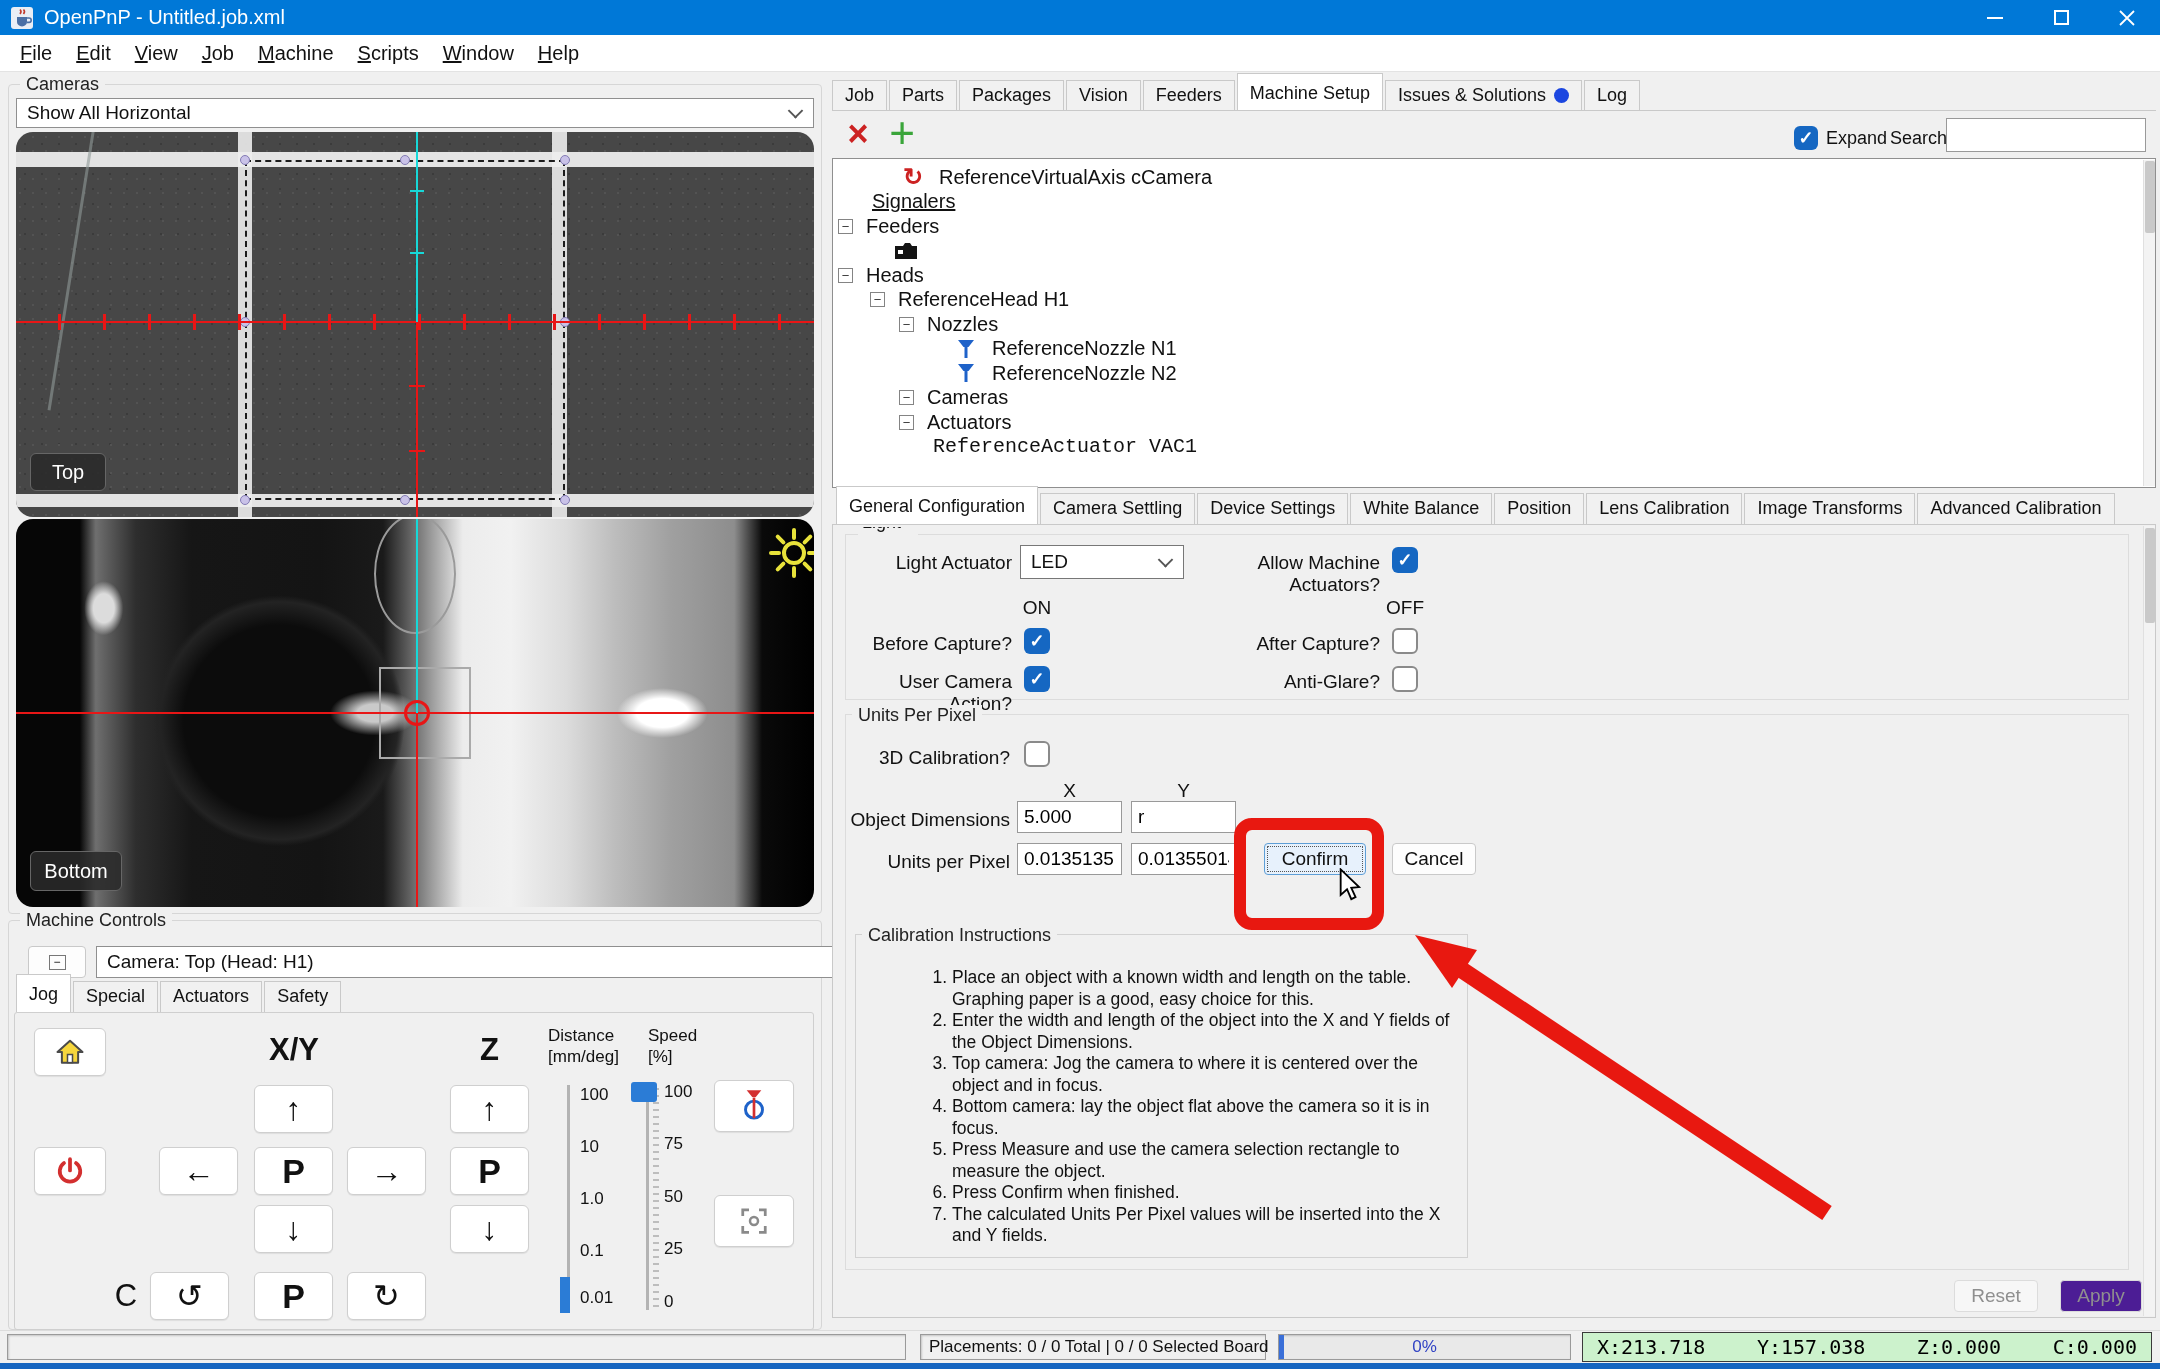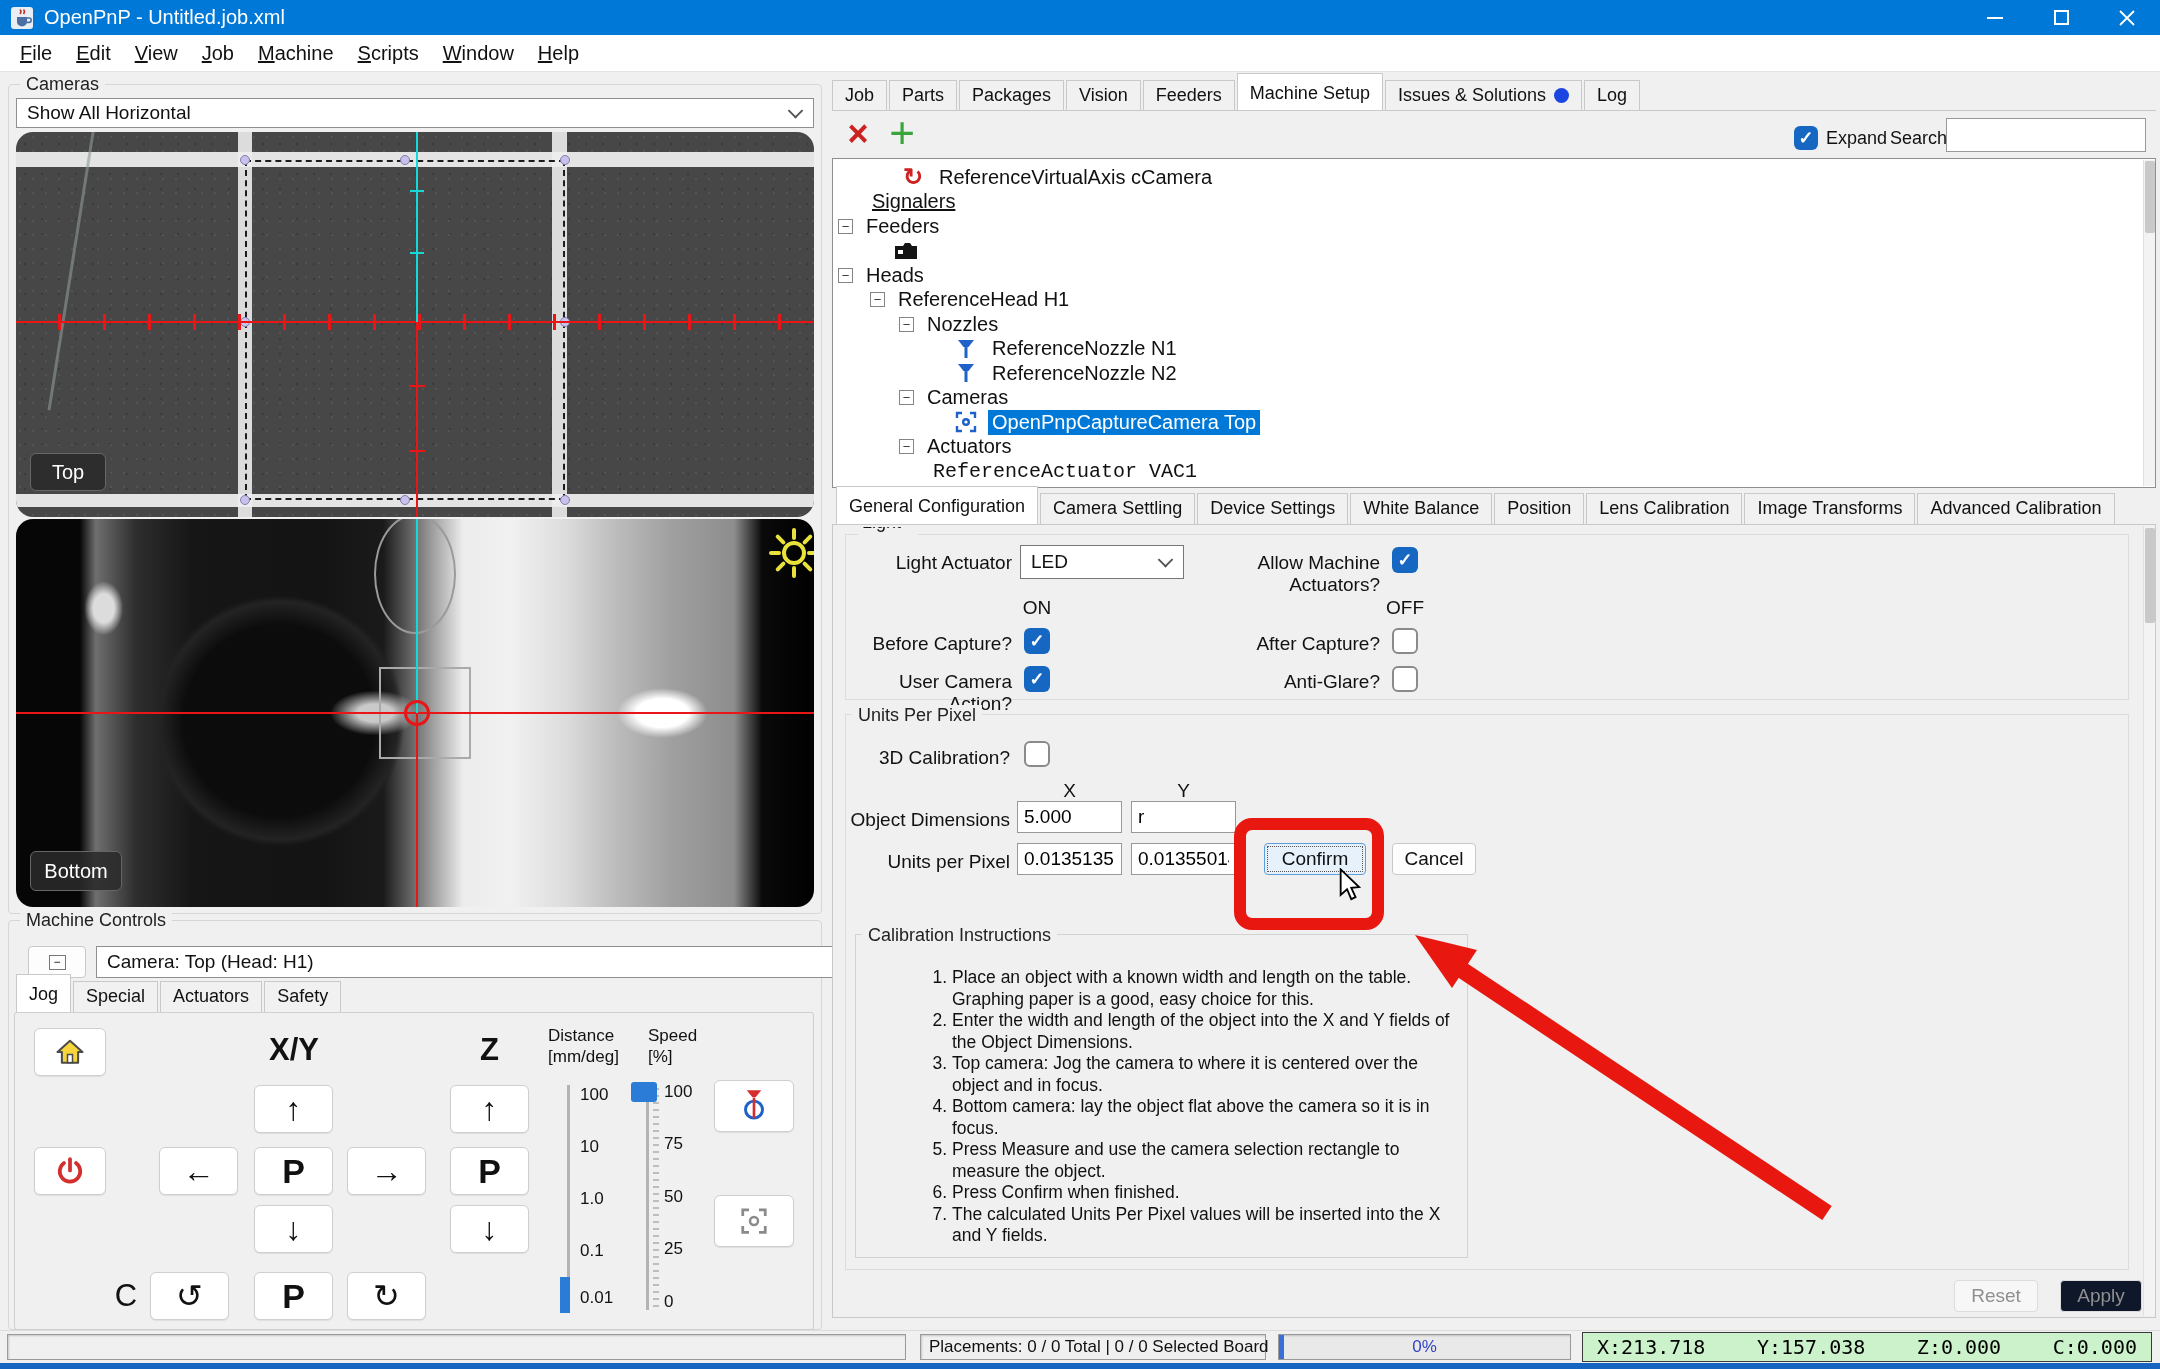--- a/index.html
+++ b/index.html
@@ -381,35 +381,20 @@
           <path d="M2 2 h16 l-5.5 7 h-5 z" fill="#1e62c9"></path>
           <rect x="8.5" y="8" width="3" height="12" fill="#1e62c9"></rect>
         </svg>
       </span>
     <span class="trlabel">ReferenceNozzle N2</span>
   </div>
   <div class="tree-row" style="padding-left:66px;">
     <span class="expander">−</span>
     <span class="trlabel">Cameras</span>
   </div>
-  <div class="tree-row sel" style="padding-left:120px;">
-    <span class="ticon">
-        <svg width="24" height="24" viewBox="0 0 24 24">
-          <g stroke="#1e62c9" stroke-width="2.4" fill="none">
-            <path d="M3 8 V3 H8"></path>
-            <path d="M16 3 H21 V8"></path>
-            <path d="M21 16 V21 H16"></path>
-            <path d="M8 21 H3 V16"></path>
-          </g>
-          <circle cx="12" cy="12" r="4" fill="#1e62c9"></circle>
-          <circle cx="12" cy="12" r="1.6" fill="#fff"></circle>
-        </svg>
-      </span>
-    <span class="trlabel">OpenPnpCaptureCamera Top</span>
-  </div>
   <div class="tree-row" style="padding-left:66px;">
     <span class="expander">−</span>
     <span class="trlabel">Actuators</span>
   </div>
   <div class="tree-row" style="padding-left:96px;font-family:Liberation Mono, monospace;">
     <span class="trlabel">ReferenceActuator VAC1</span>
   </div>
 </div>
 <div class="scroll" style="left:2143px;top:160px;width:12px;height:326px;">
   <div class="thumb" style="left:1px;top:1px;width:10px;height:72px;"></div>
@@ -505,21 +490,21 @@
     <li>Press Confirm when finished.</li>
     <li>The calculated Units Per Pixel values will be inserted into the X and Y fields.</li>
   </ol>
 </div>
 <div class="group-title" style="left:862px;top:925px;">Calibration Instructions</div>
 
 <div class="scroll" style="left:2143px;top:526px;width:12px;height:790px;">
   <div class="thumb" style="left:1px;top:2px;width:10px;height:95px;"></div>
 </div>
 <div class="pushbtn" style="left:1954px;top:1280px;width:84px;height:32px;color:#8f8f8f;background:#f7f7f7;border-color:#dcdcdc;">Reset</div>
-<div class="pushbtn" style="left:2060px;top:1280px;width:82px;height:32px;color:#8f8f8f;background:#0f172a;border-color:#dcdcdc;">Apply</div>
+<div class="pushbtn" style="left:2060px;top:1280px;width:82px;height:32px;color:#8f8f8f;background:#4c1d95;border-color:#dcdcdc;">Apply</div>
 
 <div class="abs" style="left:0;top:1330px;width:2160px;height:33px;background:#f0f0f0;border-top:1px solid #dcdcdc;"></div>
 <div class="sunken" style="left:7px;top:1334px;width:899px;height:26px;"></div>
 <div class="sunken" style="left:920px;top:1334px;width:346px;height:26px;display:flex;align-items:center;padding-left:8px;font-size:17px;white-space:nowrap;">Placements: 0 / 0 Total | 0 / 0 Selected Board</div>
 <div class="sunken" style="left:1278px;top:1334px;width:293px;height:26px;background:#e9e9e9;display:flex;align-items:center;justify-content:center;">
   <div class="abs" style="left:0;top:0;width:5px;height:24px;background:#3a6fd8;"></div>
   <span style="font-size:17px;color:#3143c4;">0%</span>
 </div>
 <div class="abs mono" style="left:1582px;top:1332px;width:570px;height:30px;background:#ccf2cc;border:1px solid #3a3a3a;display:flex;align-items:center;justify-content:space-between;padding:0 14px;font-size:20px;color:#000;">
   <span>X:213.718</span>

